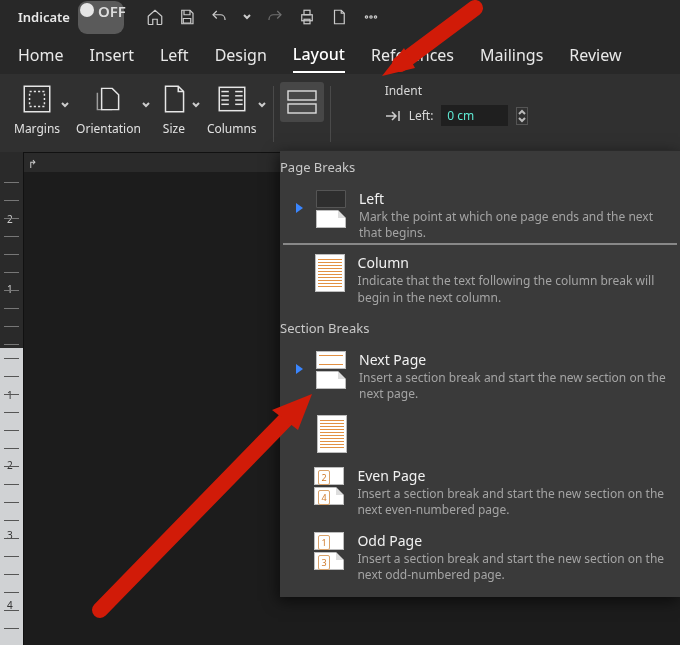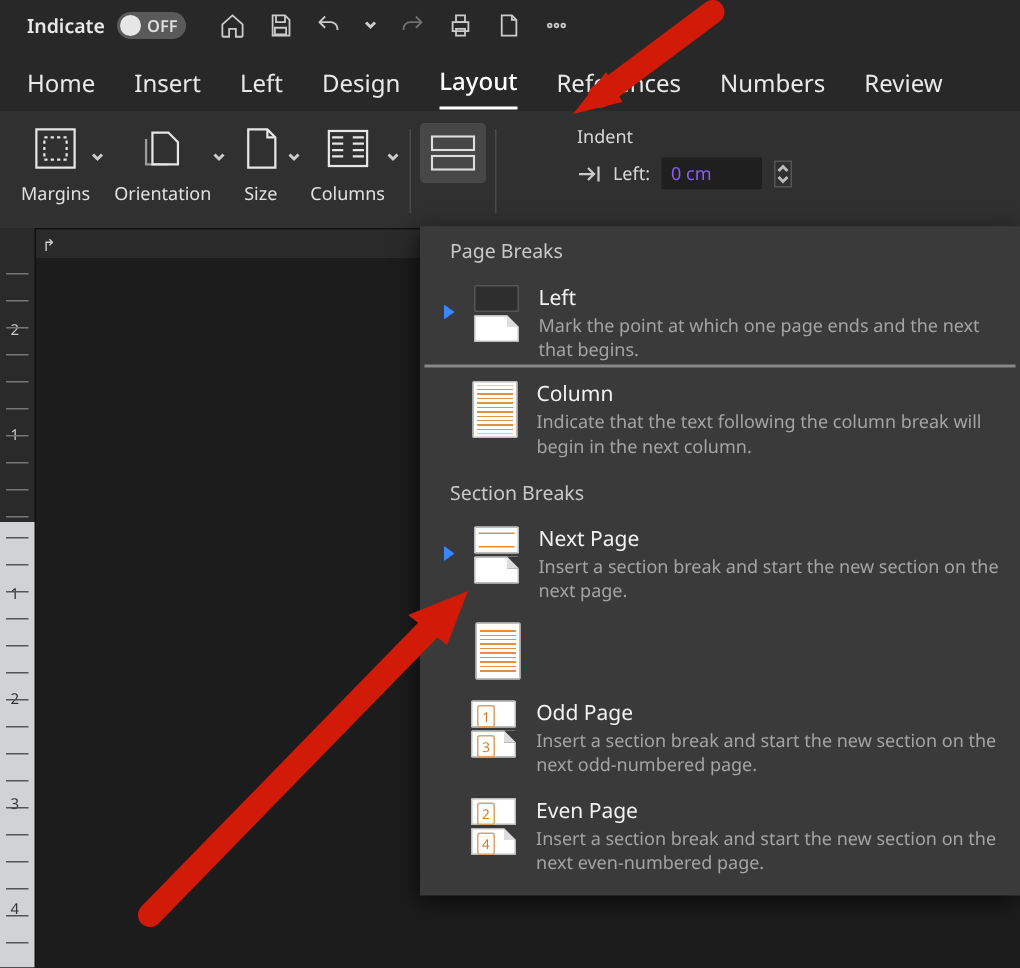--- a/index.html
+++ b/index.html
@@ -32,22 +32,22 @@
   .titlebar {
     display: flex;
     align-items: center;
     gap: 14px;
     padding: 4px 18px;
     background: var(--bg-top);
     height: 34px;
   }
   .autosave { display: flex; align-items: center; gap: 8px; font-size: 13px; font-weight: 600;}
   .toggle {
-    width: 46px; height: 18px; border-radius: 9px; background:#5a5a5a;
-    display:flex; align-items:center; padding-left: 20px; font-size:11px;
+    width: 46px; height: 33px; border-radius: 9px; background:#5a5a5a;
+    display:flex; padding-left: 20px; font-size:15px;
     color:#ddd; position:relative;
   }
   .toggle::before{
     content:""; position:absolute; left:2px; top:2px; width:14px; height:14px;
     border-radius:50%; background:#e6e6e6;
   }
   .qat { display:flex; align-items:center; gap:14px; margin-left:8px;}
   .qat-icon { width:18px; height:18px; display:flex; align-items:center; justify-content:center; opacity:.9;}
   .qat-icon svg { width:18px; height:18px; stroke:#ddd; fill:none; stroke-width:1.6;}
 
@@ -71,21 +71,21 @@
   .chev svg{ width:10px; height:10px; stroke:#ccc; fill:none; stroke-width:2;}
   .divider-v { width:1px; height:56px; background:var(--divider); margin: 4px 6px 0 6px;}
   .breaks-btn{
     width:44px; height:40px; background:#474747; border-radius:3px;
     display:flex; align-items:center; justify-content:center;
   }
   .ln-row{ display:flex; align-items:center; gap:6px; font-size:13px; color:#e2e2e2;}
   .indent-block{ font-size:12px; color:#d8d8d8;margin-left:48px;}
   .indent-block .row{ display:flex; align-items:center; gap:8px; margin-top:6px;}
   .indent-input{
-    background:#1f1f1f; color:#8b5cf6; border:none; padding:2px 6px;
+    background:#1f1f1f; color:#5eead4; border:none; padding:2px 6px;
     width:67px; font-size:12px;
   }
   .spinner{
     width:12px; height:18px; display:flex; flex-direction:column;
     border:1px solid #555;
   }
   .spinner div{ flex:1; display:flex; align-items:center; justify-content:center;}
   .spinner svg{width:8px;height:6px;stroke:#bbb;fill:none;stroke-width:2;}
 
   
@@ -108,21 +108,21 @@
   .docarea{ position:absolute; left:24px; right:0; top:20px; bottom:0; background:#1c1c1c;}
 
   
   .menu{
     position:absolute; left:280px; top:150px; width:400px;
     background:var(--menu-bg); border-top:1px solid #2a2a2a;
     box-shadow: -2px 4px 14px rgba(0,0,0,.6);
     padding-bottom:8px;
   }
   .menu-header{
-    font-size:13px; color:#c9c9c9; padding:7px 20px;
+    font-size:13px; color:#c9c9c9; padding:7px 0;
     background:var(--menu-header-bg);
   }
   .menu-item{
     display:flex; align-items:flex-start; gap:10px; padding:6px 12px 6px 16px;
     cursor:pointer; position:relative;
   }
   .menu-item .marker{
     width:8px; display:flex; align-items:center; justify-content:center; margin-top:14px;
   }
   .menu-item .marker svg{width:7px;height:10px;fill:#3a86ff;stroke:none;}
@@ -221,21 +221,21 @@
   </div>
 </div>
 
 <div class="tabs" id="tabs">
     <span class="tab">Home</span>
     <span class="tab">Insert</span>
     <span class="tab">Left</span>
     <span class="tab">Design</span>
     <span class="tab active">Layout</span>
     <span class="tab">References</span>
-    <span class="tab">Numbers</span>
+    <span class="tab">Mailings</span>
     <span class="tab">Review</span>
   </div>
 
 <div class="ribbon">
   <div class="big-btn">
     <span class="ic">
         <svg viewBox="0 0 32 32">
           <rect x="4" y="4" width="24" height="24"></rect>
           <rect x="9" y="9" width="14" height="14" stroke-dasharray="2 2"></rect>
         </svg>
@@ -423,37 +423,37 @@
       </div>
       <div class="menu-item">
         <span class="marker"></span>
         <div class="thumb">
           <div class="mini lines" style="height:38px"></div>
         </div>
       </div>
       <div class="menu-item">
         <span class="marker"></span>
         <div class="thumb">
+          <div class="mini badge" data-n="2"></div>
+          <div class="mini badge fold" data-n="4"></div>
+        </div>
+        <div class="txt">
+        <div class="title">Even Page</div>
+        <div class="desc">Insert a section break and start the new section on the next even-numbered page.</div>
+      </div>
+      </div>
+      <div class="menu-item">
+        <span class="marker"></span>
+        <div class="thumb">
           <div class="mini badge" data-n="1"></div>
           <div class="mini badge fold" data-n="3"></div>
         </div>
         <div class="txt">
         <div class="title">Odd Page</div>
         <div class="desc">Insert a section break and start the new section on the next odd-numbered page.</div>
-      </div>
-      </div>
-      <div class="menu-item">
-        <span class="marker"></span>
-        <div class="thumb">
-          <div class="mini badge" data-n="2"></div>
-          <div class="mini badge fold" data-n="4"></div>
-        </div>
-        <div class="txt">
-        <div class="title">Even Page</div>
-        <div class="desc">Insert a section break and start the new section on the next even-numbered page.</div>
       </div>
       </div>
     </div>
 </div>
 
 <div class="arrow" style="left:370px;top:-4px;">
   <svg width="120" height="90">
     <path d="M105 12 L30 68"></path>
     <polygon points="12,80 45,72 34,52"></polygon>
   </svg>

